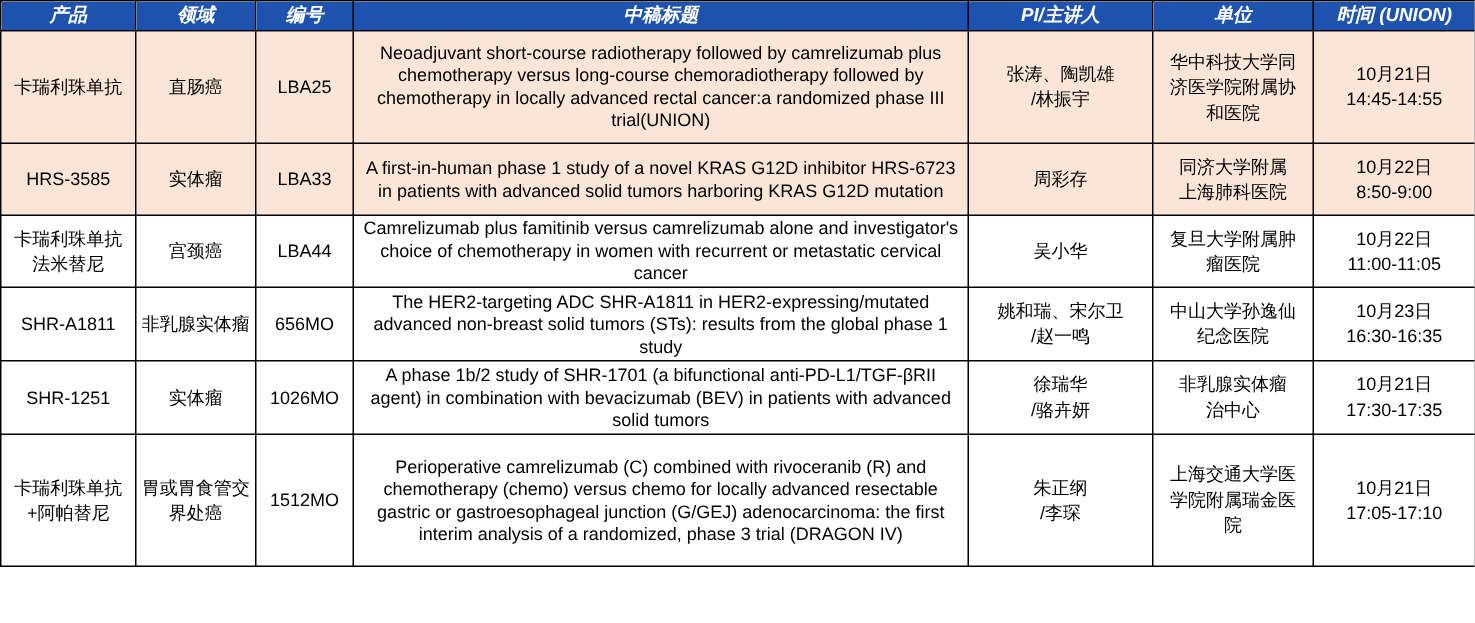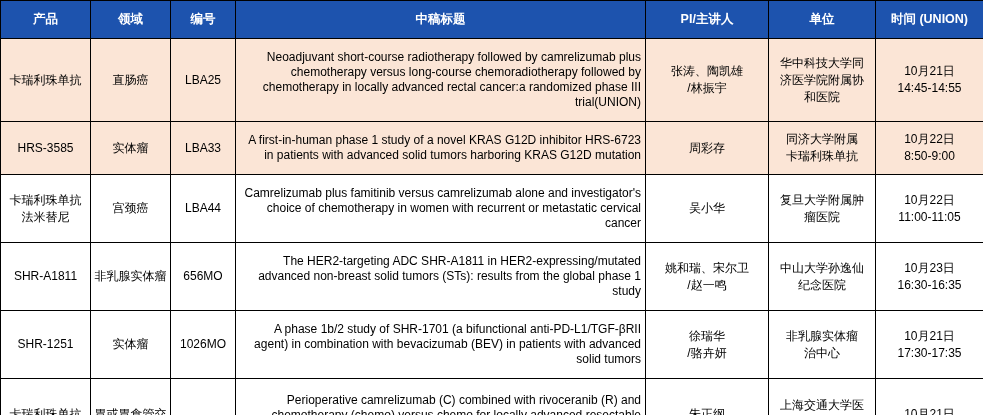--- a/index.html
+++ b/index.html
@@ -7,40 +7,40 @@
   table.sched {
     width: 983px;
     border-collapse: collapse;
     table-layout: fixed;
   }
   table.sched th, table.sched td {
     border: 1px solid #000;
     vertical-align: middle;
     overflow: hidden;
   }
-  table.sched thead tr { height: 38px; }
+  table.sched thead tr { height: 20px; font-style: italic; }
   table.sched th {
     background: #1d53ae;
     color: #ffffff;
     font-size: 12.5px;
     font-weight: bold;
     text-align: center;
     padding: 0 2px;
     line-height: 1.1;
   }
   td {
     font-size: 12px;
     text-align: center;
     padding: 1px 2px;
     line-height: 17px;
   }
   td.c-prod, td.c-pi, td.c-org, td.c-time, td.c-area { white-space: pre-line; }
   td.c-title {
-    text-align: right;
-    padding: 11px 4px;
+    text-align: center;
+    padding: 1px 4px;
     line-height: 15px;
     white-space: normal;
   }
   tr.peach td { background: #fbe5d6; }
 </style>
 </head>
 <body>
 
 <table class="sched">
   <colgroup>
@@ -77,21 +77,21 @@
       <td class="c-time">10月21日
 14:45-14:55</td>
     </tr>
     <tr style="height:48px" class="peach">
       <td class="c-prod">HRS-3585</td>
       <td class="c-area">实体瘤</td>
       <td class="c-code">LBA33</td>
       <td class="c-title">A first-in-human phase 1 study of a novel KRAS G12D inhibitor HRS-6723 in patients with advanced solid tumors harboring KRAS G12D mutation</td>
       <td class="c-pi">周彩存</td>
       <td class="c-org">同济大学附属
-卡瑞利珠单抗</td>
+上海肺科医院</td>
       <td class="c-time">10月22日
 8:50-9:00</td>
     </tr>
     <tr style="height:48px">
       <td class="c-prod">卡瑞利珠单抗
 法米替尼</td>
       <td class="c-area">宫颈癌</td>
       <td class="c-code">LBA44</td>
       <td class="c-title">Camrelizumab plus famitinib versus camrelizumab alone and investigator's choice of chemotherapy in women with recurrent or metastatic cervical cancer</td>
       <td class="c-pi">吴小华</td>

